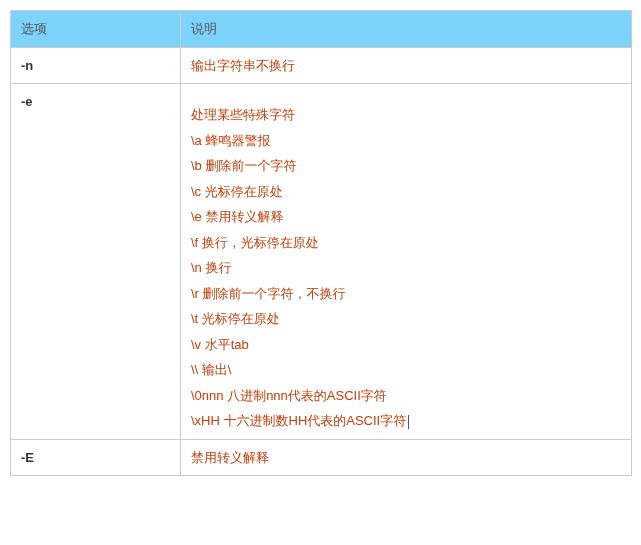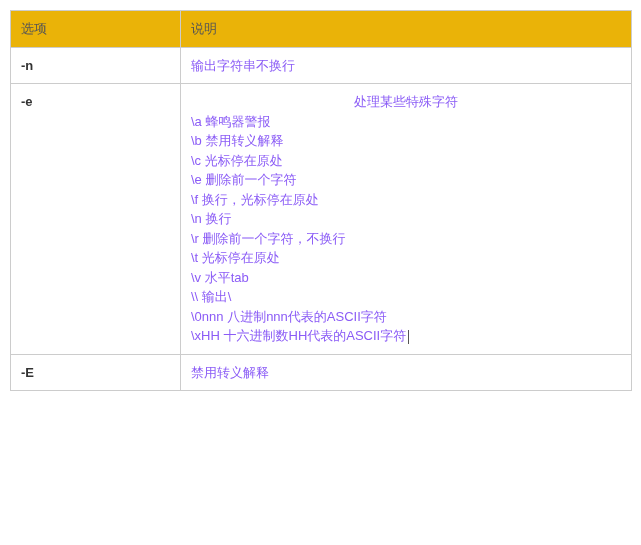--- a/index.html
+++ b/index.html
@@ -15,46 +15,45 @@
     table {
       border-collapse: collapse;
       width: 621px;
       table-layout: fixed;
     }
     td, th {
       border: 1px solid #cccccc;
       padding: 8px 10px;
       text-align: left;
       font-size: 13px;
-      color: #8b5cf6;
+      color: #c2410c;
       vertical-align: top;
       line-height: 1.5;
     }
     th {
-      background-color: #eab308;
+      background-color: #7dd3fc;
       font-weight: normal;
       color: #555555;
     }
     .col-option {
       width: 170px;
     }
     .col-desc {
       width: 451px;
     }
     td.option-cell {
       font-weight: bold;
       color: #333333;
     }
     .esc-line {
-      margin-top: 0;
+      margin-top: 6px;
       margin-bottom: 0;
     }
     .esc-line:first-child {
-      margin-top: 0;
-      text-align: center;
+      margin-top: 13px;
     }
     .cursor {
       display: inline-block;
       width: 1px;
       height: 14px;
       background: #555;
       vertical-align: middle;
       margin-left: 2px;
     }
   </style>
@@ -75,23 +74,23 @@
   <tbody>
     <tr>
       <td class="option-cell">-n</td>
       <td>输出字符串不换行</td>
     </tr>
     <tr>
       <td class="option-cell">-e</td>
       <td>
         <div class="esc-line">处理某些特殊字符</div>
         <div class="esc-line">\a 蜂鸣器警报</div>
-        <div class="esc-line">\b 禁用转义解释</div>
+        <div class="esc-line">\b 删除前一个字符</div>
         <div class="esc-line">\c 光标停在原处</div>
-        <div class="esc-line">\e 删除前一个字符</div>
+        <div class="esc-line">\e 禁用转义解释</div>
         <div class="esc-line">\f 换行，光标停在原处</div>
         <div class="esc-line">\n 换行</div>
         <div class="esc-line">\r 删除前一个字符，不换行</div>
         <div class="esc-line">\t 光标停在原处</div>
         <div class="esc-line">\v 水平tab</div>
         <div class="esc-line">\\ 输出\</div>
         <div class="esc-line">\0nnn 八进制nnn代表的ASCII字符</div>
         <div class="esc-line"><span>\xHH 十六进制数HH代表的ASCII字符</span><span class="cursor"></span></div>
       </td>
     </tr>

